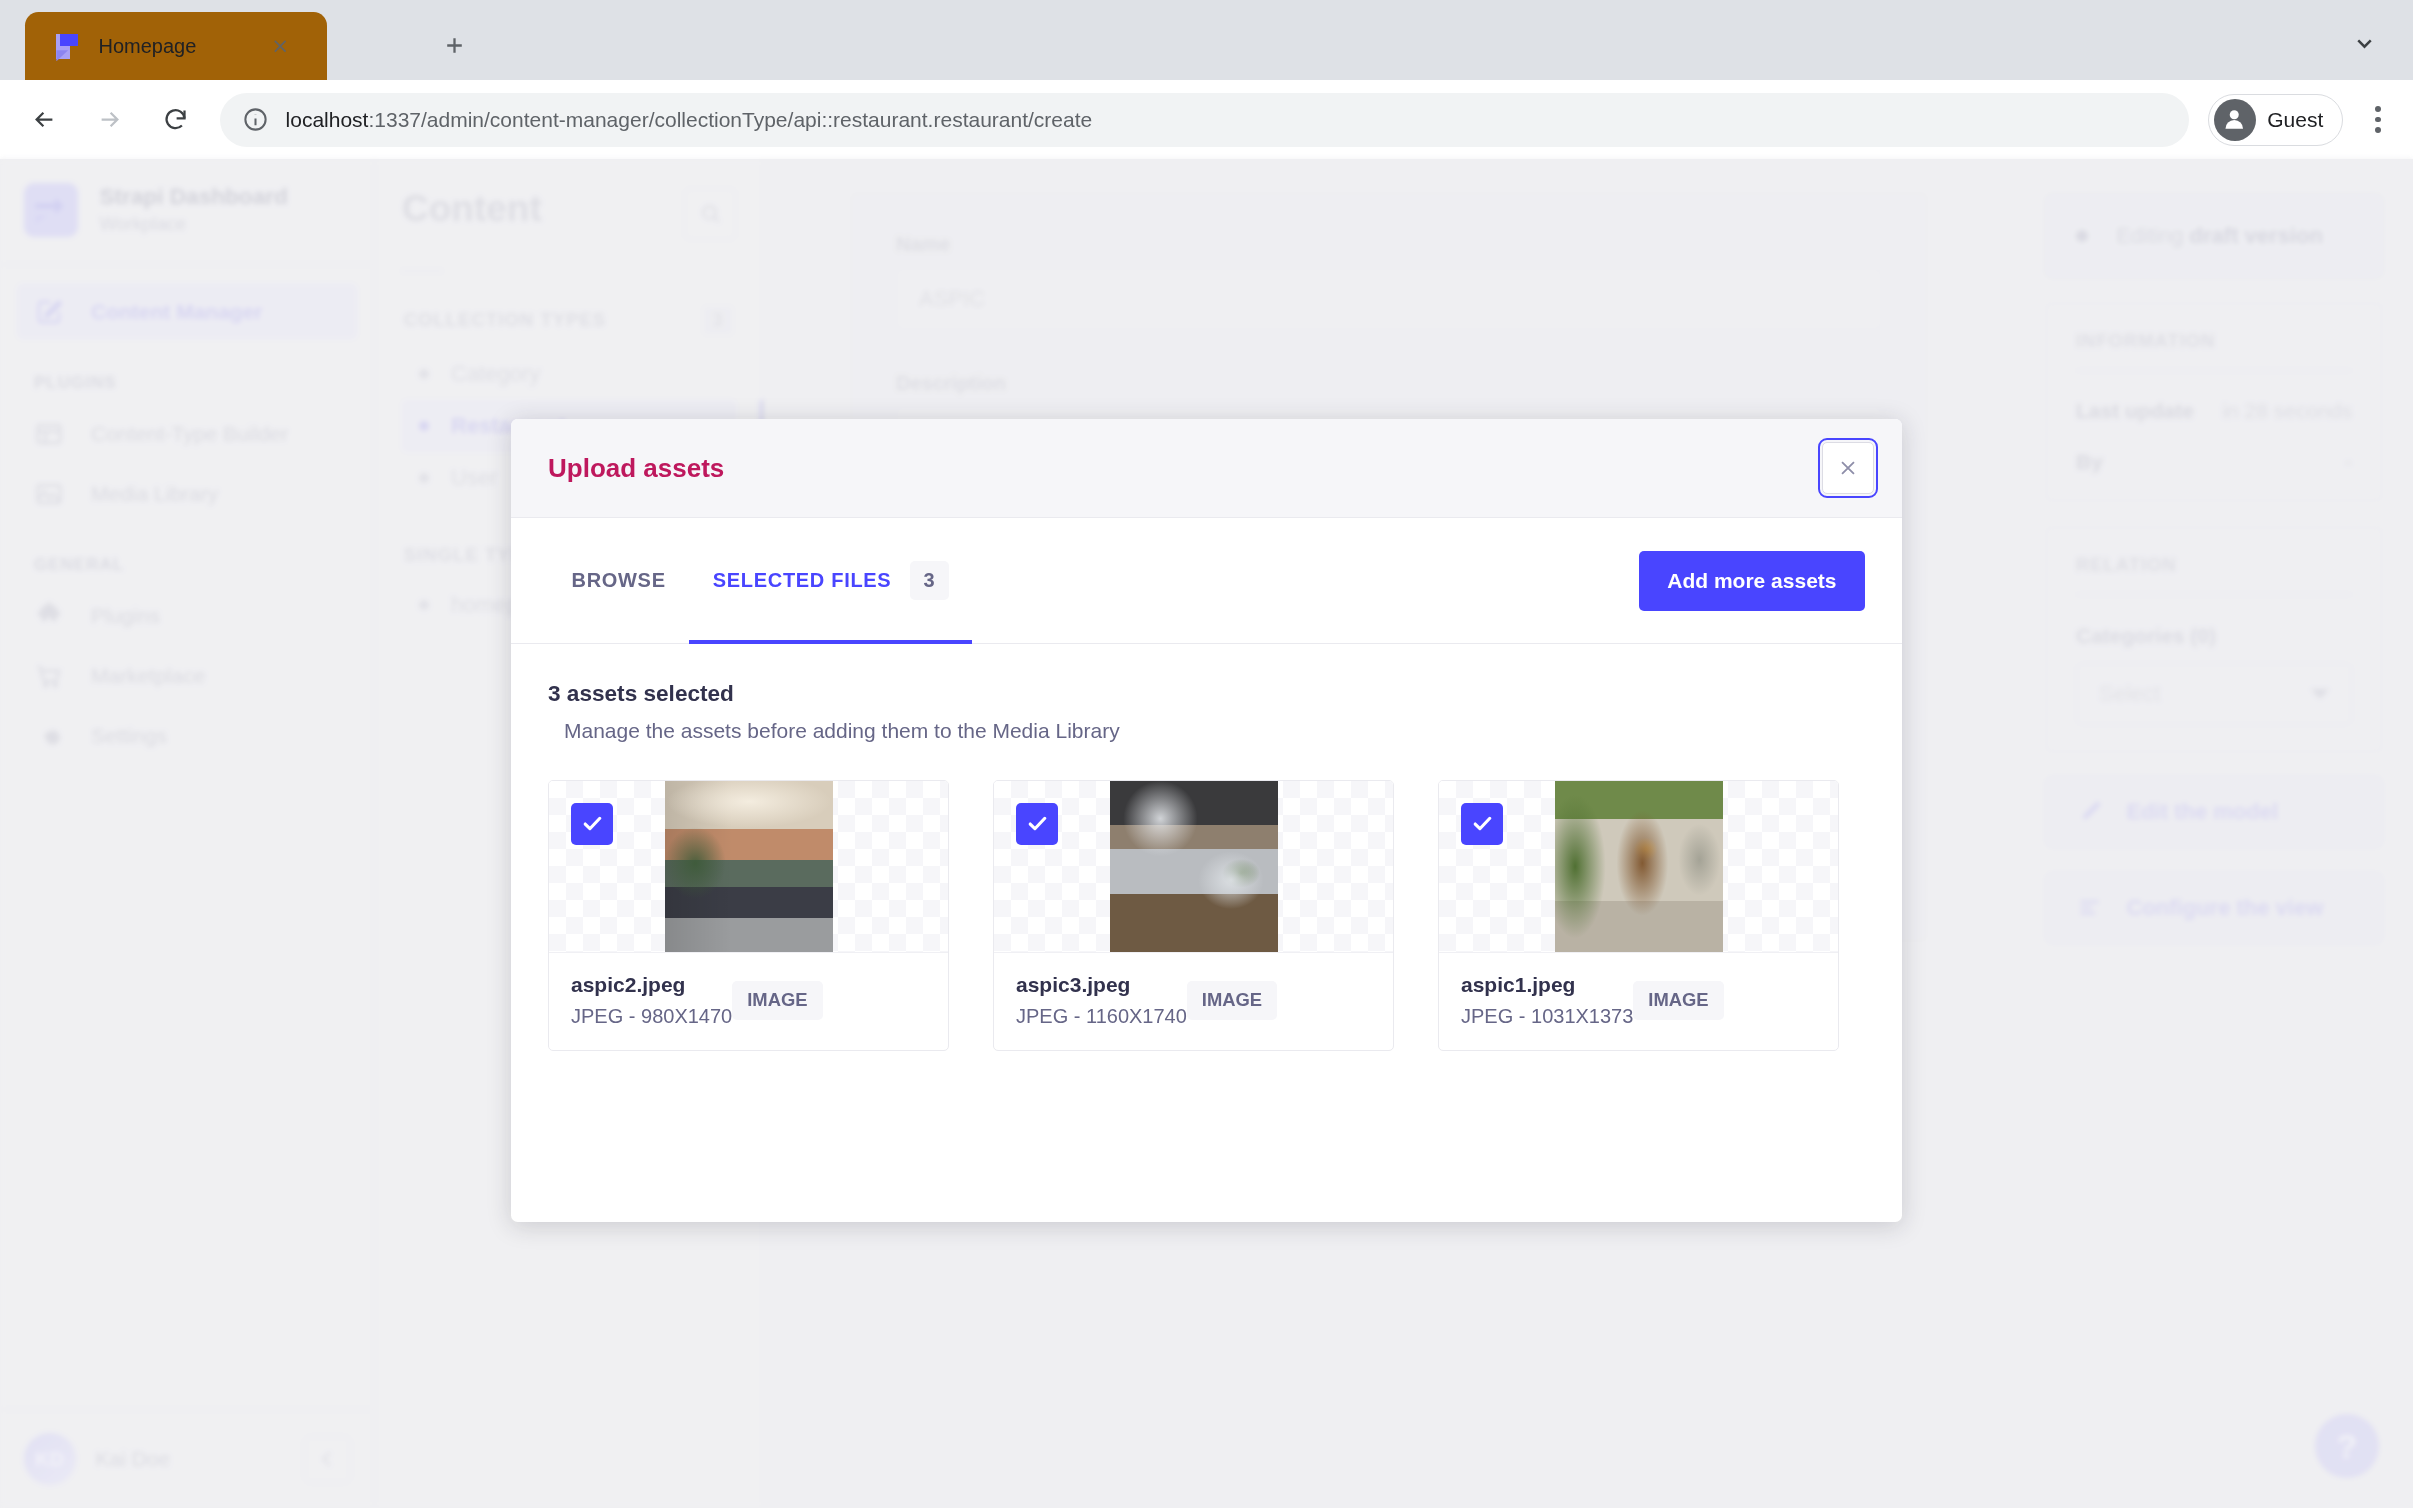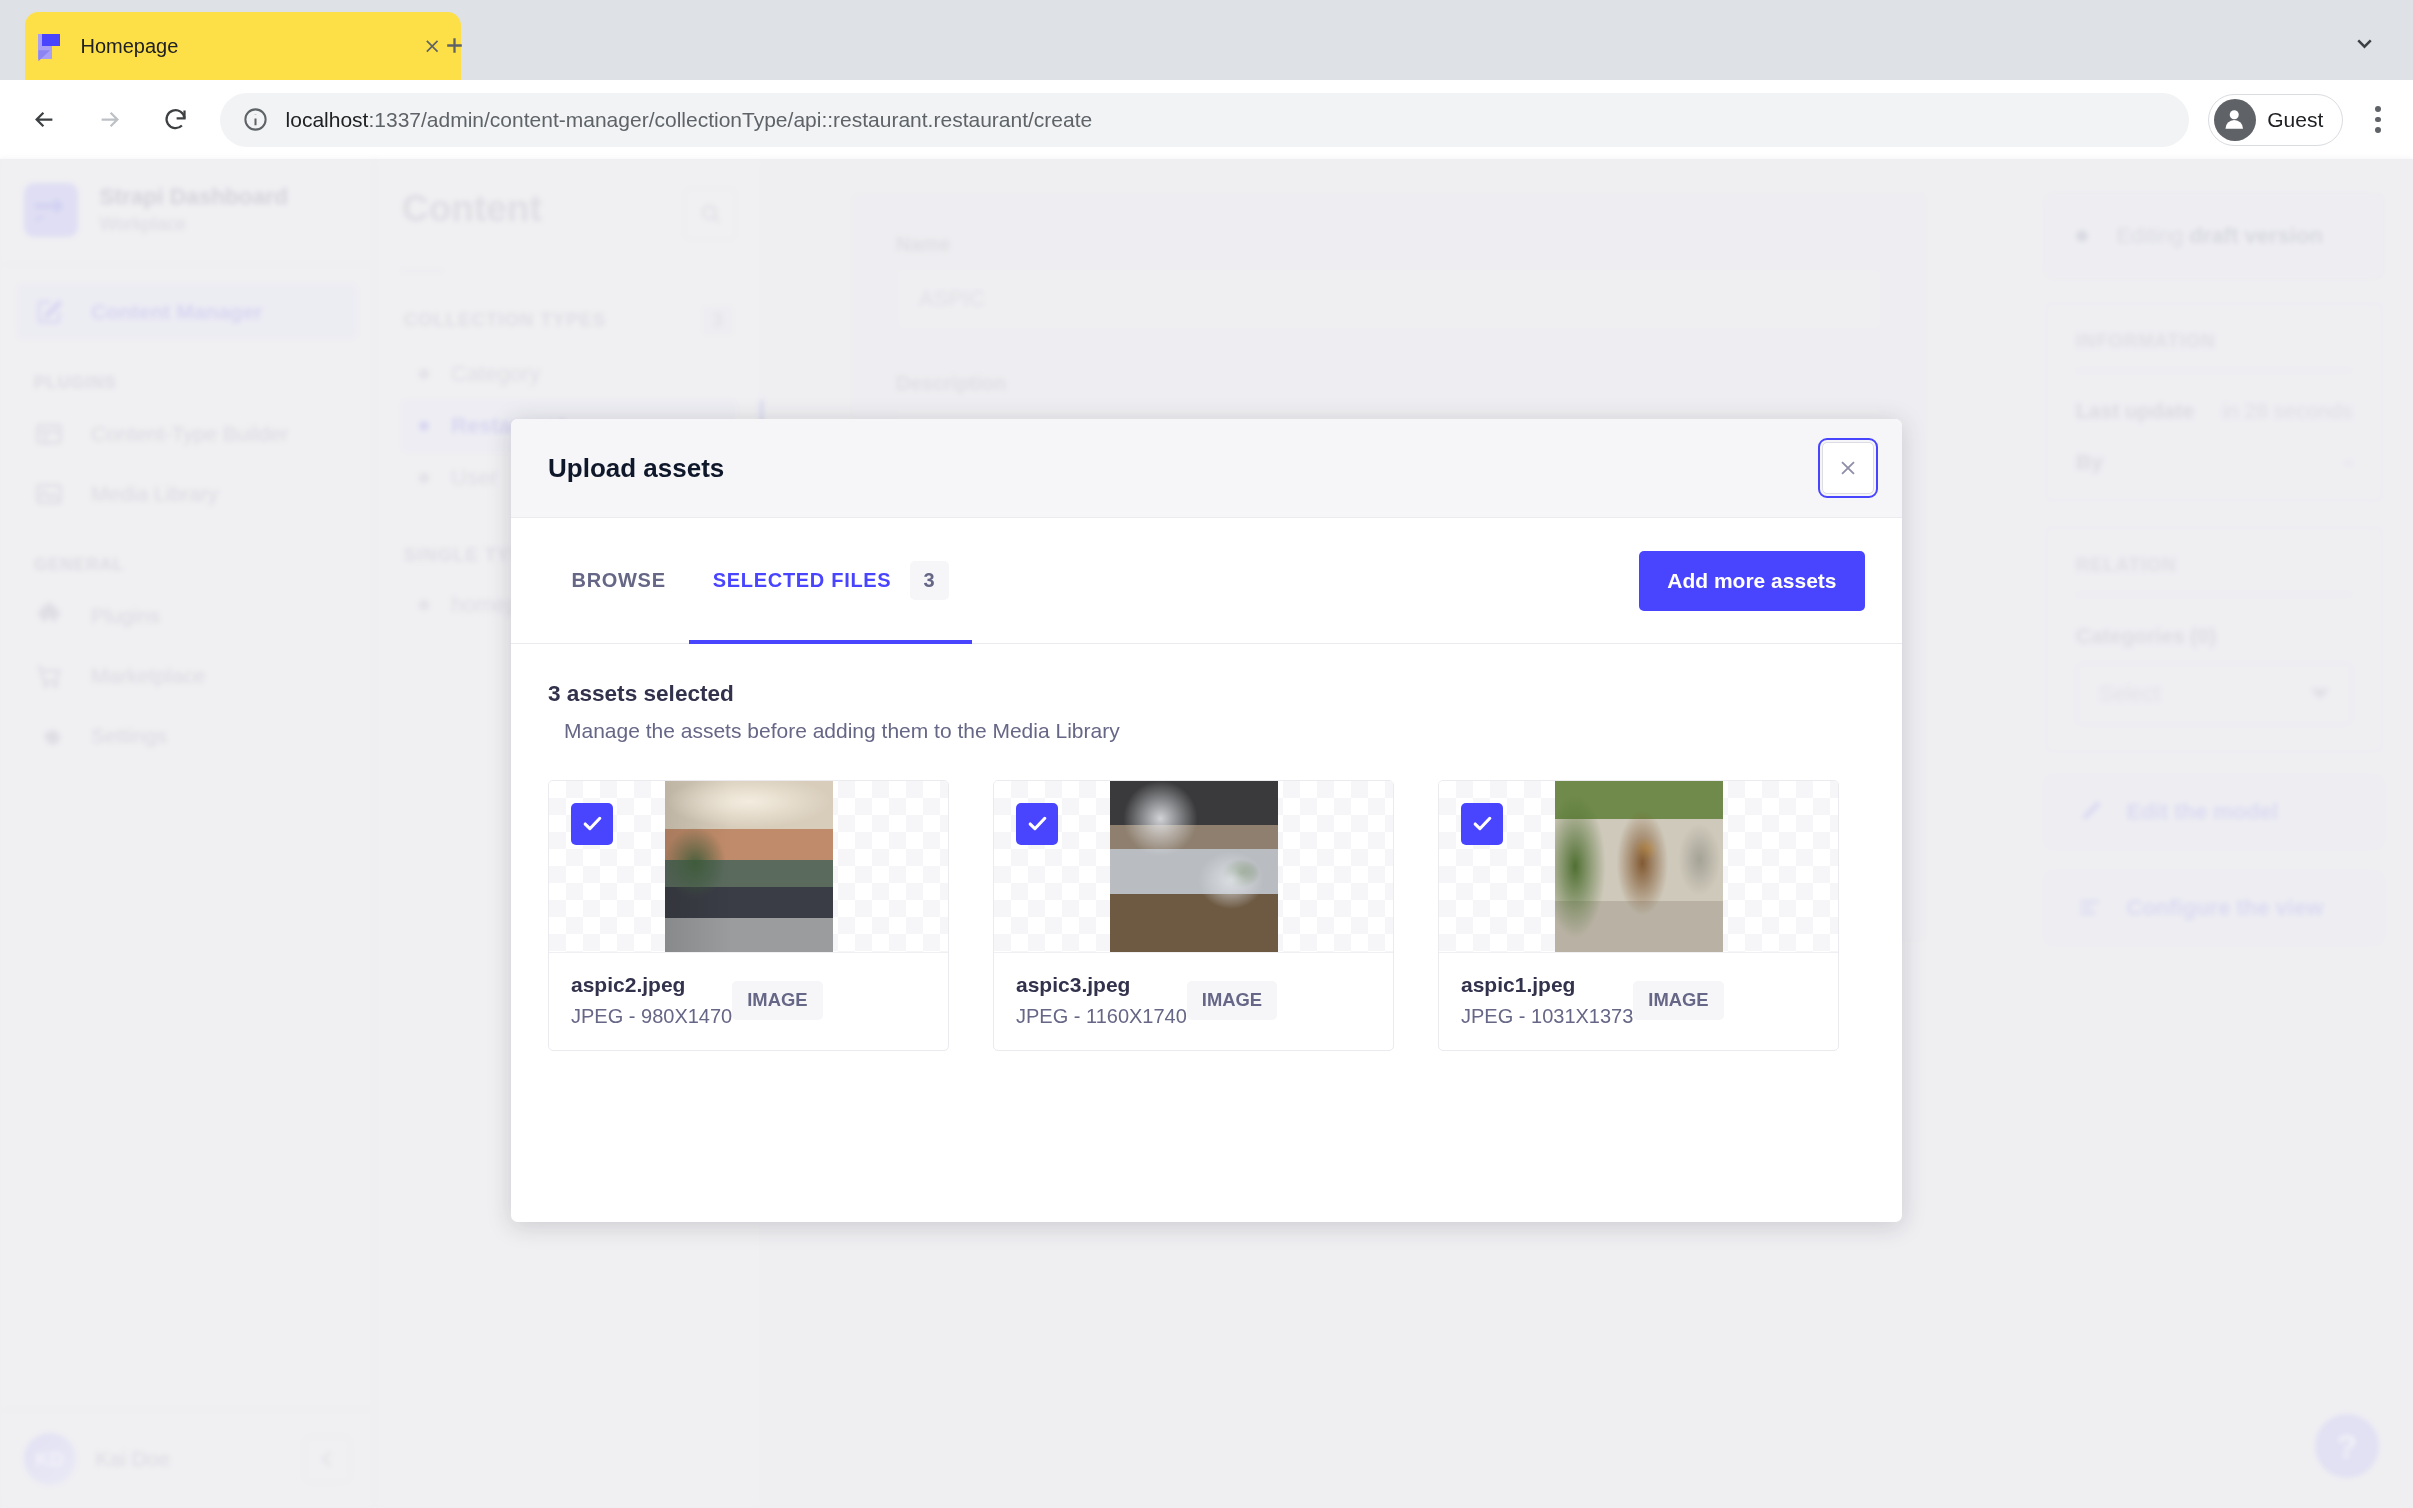--- a/index.html
+++ b/index.html
@@ -10,23 +10,23 @@
     background: #e4e4e8;
   }
 
   
   .browser { position: absolute; inset: 0; }
   .tabstrip {
     position: absolute; left: 0; top: 0; width: 2413px; height: 80px;
     background: #dee1e6;
   }
   .tab {
-    position: absolute; left: 25px; top: 11.7px; width: 436px; height: 69px;
-    background: #fde047; border-radius: 13.4px 13.4px 0 0;
-    display: flex; align-items: center; padding: 0 10px;
+    position: absolute; left: 25px; top: 11.7px; width: 302px; height: 69px;
+    background: #a16207; border-radius: 13.4px 13.4px 0 0;
+    display: flex; align-items: center; padding: 0 28px;
   }
   .tab-favicon {
     width: 28.5px; height: 28.5px; margin-right: 17px; position: relative; flex: 0 0 auto;
   }
   .tab-favicon .fv1 {
     position: absolute; left: 3.4px; top: 1.7px; width: 13.4px; height: 25px;
     background: #a9a0f5; transform: skewY(0deg);
   }
   .tab-favicon .fv2 {
     position: absolute; left: 6.7px; top: 1.7px; width: 18.4px; height: 12.6px;
@@ -282,21 +282,21 @@
     position: absolute; left: 511px; top: 419px; width: 1391px; height: 803px;
     background: #fff; border-radius: 6.7px;
     box-shadow: 0 3.4px 25px rgba(33,33,52,0.18);
     display: flex; flex-direction: column; overflow: hidden;
   }
   .modal-header {
     height: 99px; background: #f6f6f9; border-bottom: 0.8px solid #eaeaef;
     display: flex; align-items: center; justify-content: space-between;
     padding: 0 28.5px 0 37px; flex: 0 0 auto;
   }
-  .modal-title { font-size: 26px; font-weight: bold; color: #0f172a; }
+  .modal-title { font-size: 26px; font-weight: bold; color: #be185d; }
   .modal-close {
     width: 52px; height: 52px; background: #fff; border: 0.8px solid #dcdce4;
     border-radius: 5px; display: flex; align-items: center; justify-content: center;
     outline: 2.5px solid #4945ff; outline-offset: 2.5px;
   }
   .modal-close svg { width: 22px; height: 22px; }
 
   .modal-tabsrow {
     height: 126px; display: flex; align-items: center; justify-content: space-between;
     padding: 0 37px 0 37px; border-bottom: 0.8px solid #eaeaef;

